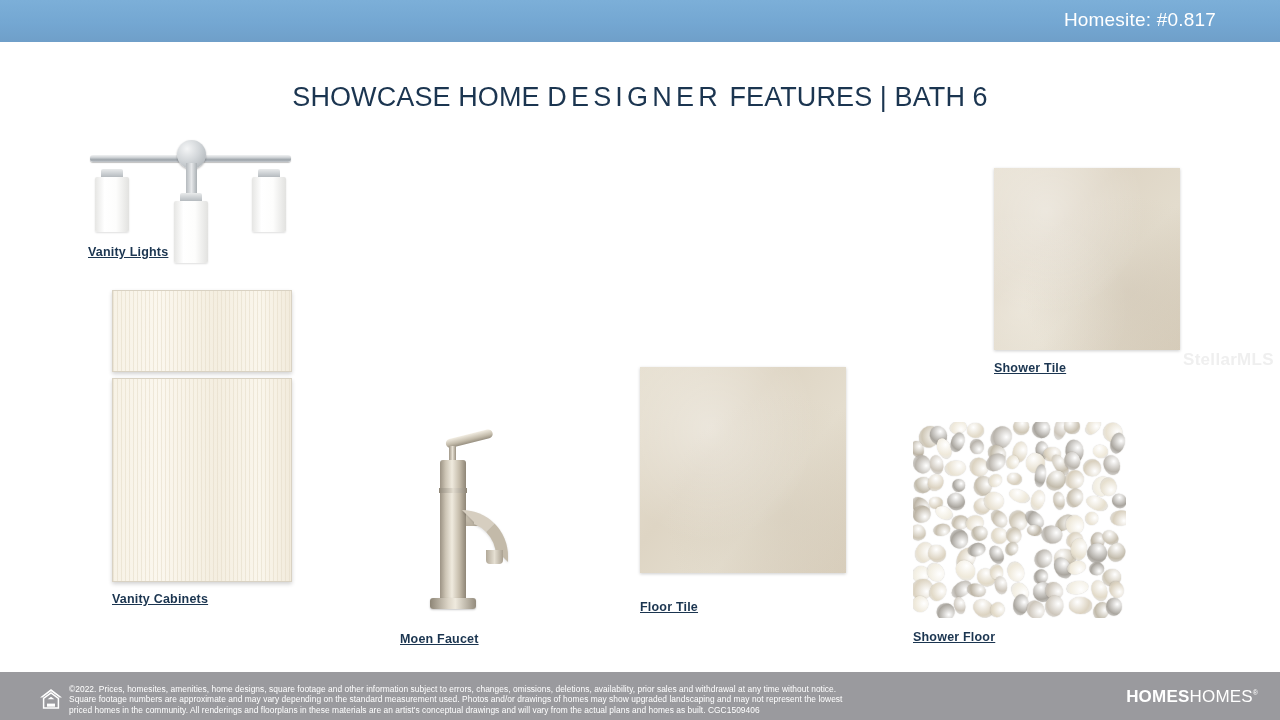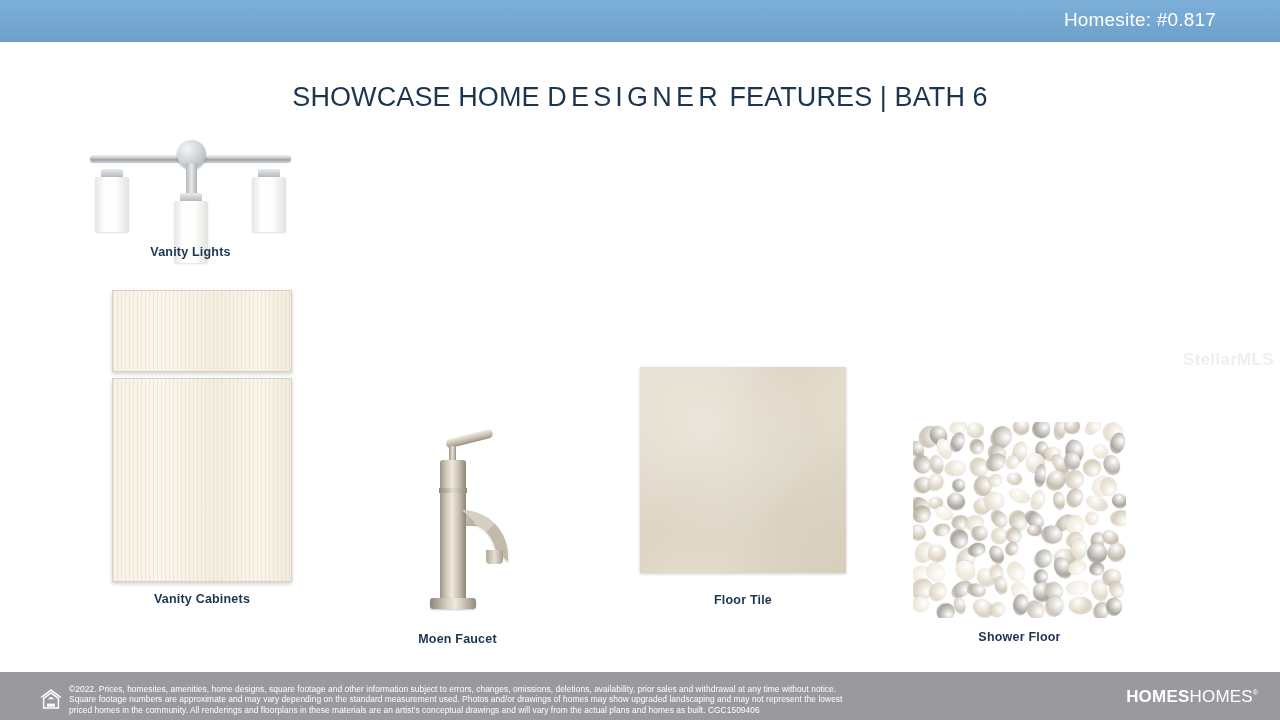--- a/index.html
+++ b/index.html
@@ -29,21 +29,21 @@
     text-align: center; color: #1b3550;
     font-size: 27px; font-weight: 400; letter-spacing: .1px;
     white-space: nowrap;
   }
   .page-title .spaced { letter-spacing: 4.2px; }
 
   
   .item { position: absolute; }
   .item-label {
     color: #1b3550; font-size: 12.5px; font-weight: bold;
-    text-align: center; white-space: nowrap; letter-spacing: .2px;
+    white-space: nowrap; letter-spacing: .2px; text-decoration: underline;
   }
   .swatch { box-shadow: 0 1px 3px rgba(0,0,0,.20); }
 
   
   #vanity-lights { left: 88px; top: 133px; width: 205px; }
   .lights { position: relative; width: 205px; height: 100px; }
   .light-bar {
     position: absolute; left: 2px; top: 22px; width: 201px; height: 7px;
     border-radius: 3px;
     background: linear-gradient(180deg,#f1f2f3 0%, #cfd3d6 35%, #9ba2a8 70%, #c6cbcf 100%);
@@ -134,21 +134,21 @@
 
   
   #floor-tile { left: 640px; top: 367px; width: 206px; }
   #floor-tile .swatch {
     width: 206px; height: 206px;
     background:
       radial-gradient(ellipse at 34% 30%, rgba(255,255,255,.38) 0%, transparent 55%),
       radial-gradient(ellipse at 70% 72%, rgba(199,188,169,.28) 0%, transparent 58%),
       linear-gradient(128deg,#e6dfd0 0%, #ded5c4 38%, #e4ddce 64%, #d9cfbd 100%);
   }
-  #floor-tile .item-label { margin-top: 20px; width: 206px; }
+  #floor-tile .item-label { margin-top: 27px; width: 206px; }
 
   
   #moen-faucet { left: 400px; top: 432px; width: 115px; }
   .faucet { position: relative; width: 115px; height: 188px; }
   .f-body {
     position: absolute; left: 40px; top: 28px; width: 26px; height: 142px;
     border-radius: 3px;
     background: linear-gradient(90deg,#9c9384 0%, #cdc5b5 22%, #efeade 46%, #c6bdac 74%, #8e8576 100%);
   }
   .f-collar {
@@ -243,20 +243,24 @@
       <div class="socket" style="left:170px; top:36px;"></div>
       <div class="shade" style="left:7px;   top:44px;"></div>
       <div class="shade" style="left:86px;  top:68px; height:62px;"></div>
       <div class="shade" style="left:164px; top:44px;"></div>
     </div>
     <div class="item-label">Vanity Lights</div>
   </div>
 
 
 
+  <div class="item" id="shower-tile">
+    <div class="swatch"></div>
+    <div class="item-label">Shower Tile</div>
+  </div>
 
   <div class="item" id="vanity-cabinets">
     <div class="cab-piece cab-drawer"></div>
     <div class="cab-piece cab-door"></div>
     <div class="item-label">Vanity Cabinets</div>
   </div>
 
   <div class="item" id="floor-tile">
     <div class="swatch"></div>
     <div class="item-label">Floor Tile</div>

